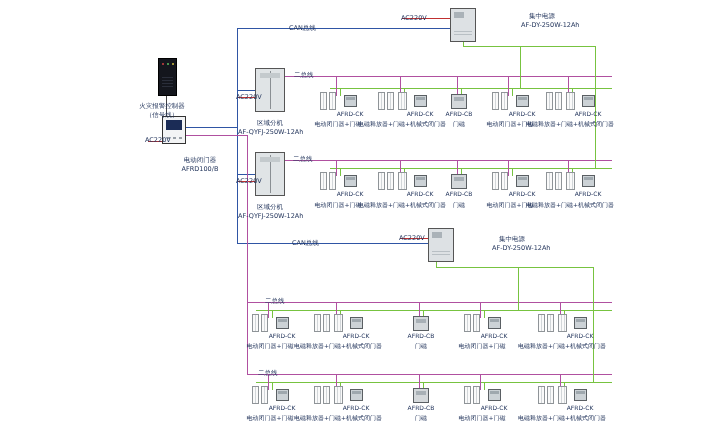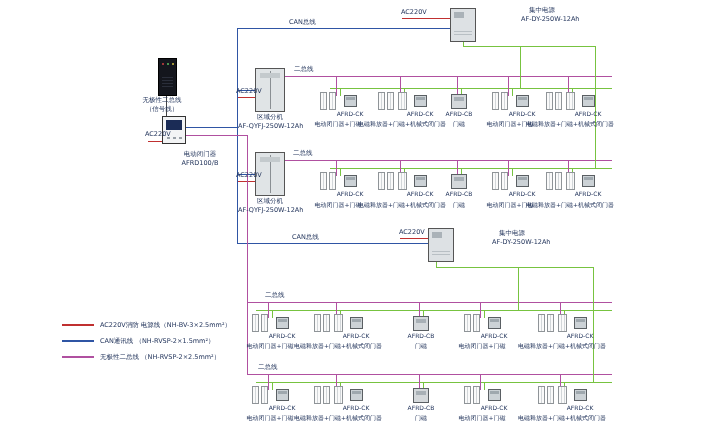--- a/index.html
+++ b/index.html
@@ -10,21 +10,21 @@
   
   .ln{position:absolute;z-index:1;}
   .h{height:1px;}
   .v{width:1px;}
   .c-red{background:#c03030;}
   .c-blue{background:#2f55a4;}
   .c-purple{background:#b050a0;}
   .c-green{background:#77c340;}
   .c-dark{background:#444;}
   
-  .t{position:absolute;font-size:6.5px;line-height:1.15;color:#23355c;white-space:nowrap;z-index:5;}
+  .t{position:absolute;font-size:6.5px;line-height:1.15;color:#23355c;white-space:nowrap;z-index:5;margin-top:6px;}
   .mlabel{position:absolute;font-size:6px;color:#23355c;transform:translateX(-50%);white-space:nowrap;z-index:5;}
   .mdesc{position:absolute;font-size:6px;color:#23355c;transform:translateX(-50%);white-space:nowrap;z-index:5;}
   
   .controller-box{position:absolute;left:158px;top:58px;width:17px;height:36px;background:#14161d;border:1px solid #000;z-index:3;}
   .controller-box .led{position:absolute;width:2px;height:2px;border-radius:1px;}
   .controller-box .grille{position:absolute;left:3px;top:18px;width:11px;height:12px;
      background:repeating-linear-gradient(#2a2e3a 0 1px,#14161d 1px 3px);}
   .monitor-box{position:absolute;left:162px;top:116px;width:24px;height:28px;background:#f3f4f5;border:1px solid #333;box-sizing:border-box;z-index:3;}
   .monitor-box .screen{position:absolute;left:3px;top:3px;width:16px;height:10px;background:#1b2c56;}
   .monitor-box .key{position:absolute;width:3px;height:2px;background:#9aa1a8;bottom:4px;}
@@ -87,21 +87,21 @@
   <div class="ln h c-green" style="left:256px;top:382px;width:356px;"></div>
 
   <div class="ln v c-dark" style="left:166px;top:94px;height:23px;"></div>
 
   <div class="controller-box">
     <span class="led" style="left:3px;top:4px;background:#d04040;"></span>
     <span class="led" style="left:8px;top:4px;background:#58c060;"></span>
     <span class="led" style="left:13px;top:4px;background:#d0c040;"></span>
     <span class="grille"></span>
   </div>
-  <div class="t" style="left:130px;top:97px;width:64px;text-align:center;">无极性二总线</div>
+  <div class="t" style="left:130px;top:97px;width:64px;text-align:center;">火灾报警控制器</div>
   <div class="t" style="left:130px;top:106px;width:64px;text-align:center;">（信号线）</div>
 
   <div class="monitor-box">
     <span class="screen"></span>
     <span class="key" style="left:4px;"></span>
     <span class="key" style="left:10px;"></span>
     <span class="key" style="left:16px;"></span>
   </div>
   <div class="t" style="left:145px;top:131px;">AC220V</div>
   <div class="t" style="left:168px;top:151px;width:64px;text-align:center;">电动闭门器</div>
@@ -127,34 +127,20 @@
   <div class="t" style="left:499px;top:230px;">集中电源</div>
   <div class="t" style="left:492px;top:239px;">AF-DY-250W-12Ah</div>
 
   <div class="t" style="left:289px;top:19px;">CAN总线</div>
   <div class="t" style="left:292px;top:234px;">CAN总线</div>
   <div class="t" style="left:294px;top:66px;">二总线</div>
   <div class="t" style="left:293px;top:150px;">二总线</div>
   <div class="t" style="left:265px;top:292px;">二总线</div>
   <div class="t" style="left:258px;top:364px;">二总线</div>
 
-  <div class="legend">
-    <div class="legend-item">
-      <span class="lg-line" style="background: rgb(192, 48, 48);"></span>
-      <span class="lg-label">AC220V消防 电源线（NH-BV-3×2.5mm²）</span>
-    </div>
-    <div class="legend-item">
-      <span class="lg-line" style="background: rgb(47, 85, 164);"></span>
-      <span class="lg-label">CAN通讯线 （NH-RVSP-2×1.5mm²）</span>
-    </div>
-    <div class="legend-item">
-      <span class="lg-line" style="background: rgb(176, 80, 160);"></span>
-      <span class="lg-label">无极性二总线 （NH-RVSP-2×2.5mm²）</span>
-    </div>
-  </div>
 
 <div class="ln v c-purple" style="left: 336px; top: 76px; height: 20px;"></div>
     <div class="ln v c-green" style="left: 340px; top: 88px; height: 8px;"></div>
     <div class="door" style="left: 320px; top: 92px; width: 7px;"></div>
     <div class="door" style="left: 329px; top: 92px; width: 7px;"></div>
     <div class="module" style="left: 344px; top: 95px;"></div>
     <div class="mlabel" style="left: 350px; top: 110px;">AFRD-CK</div>
     <div class="mdesc" style="left: 338px; top: 120px;">电动闭门器+门磁</div>
     <div class="ln v c-purple" style="left: 400px; top: 76px; height: 20px;"></div>
     <div class="ln v c-green" style="left: 404px; top: 88px; height: 8px;"></div>

